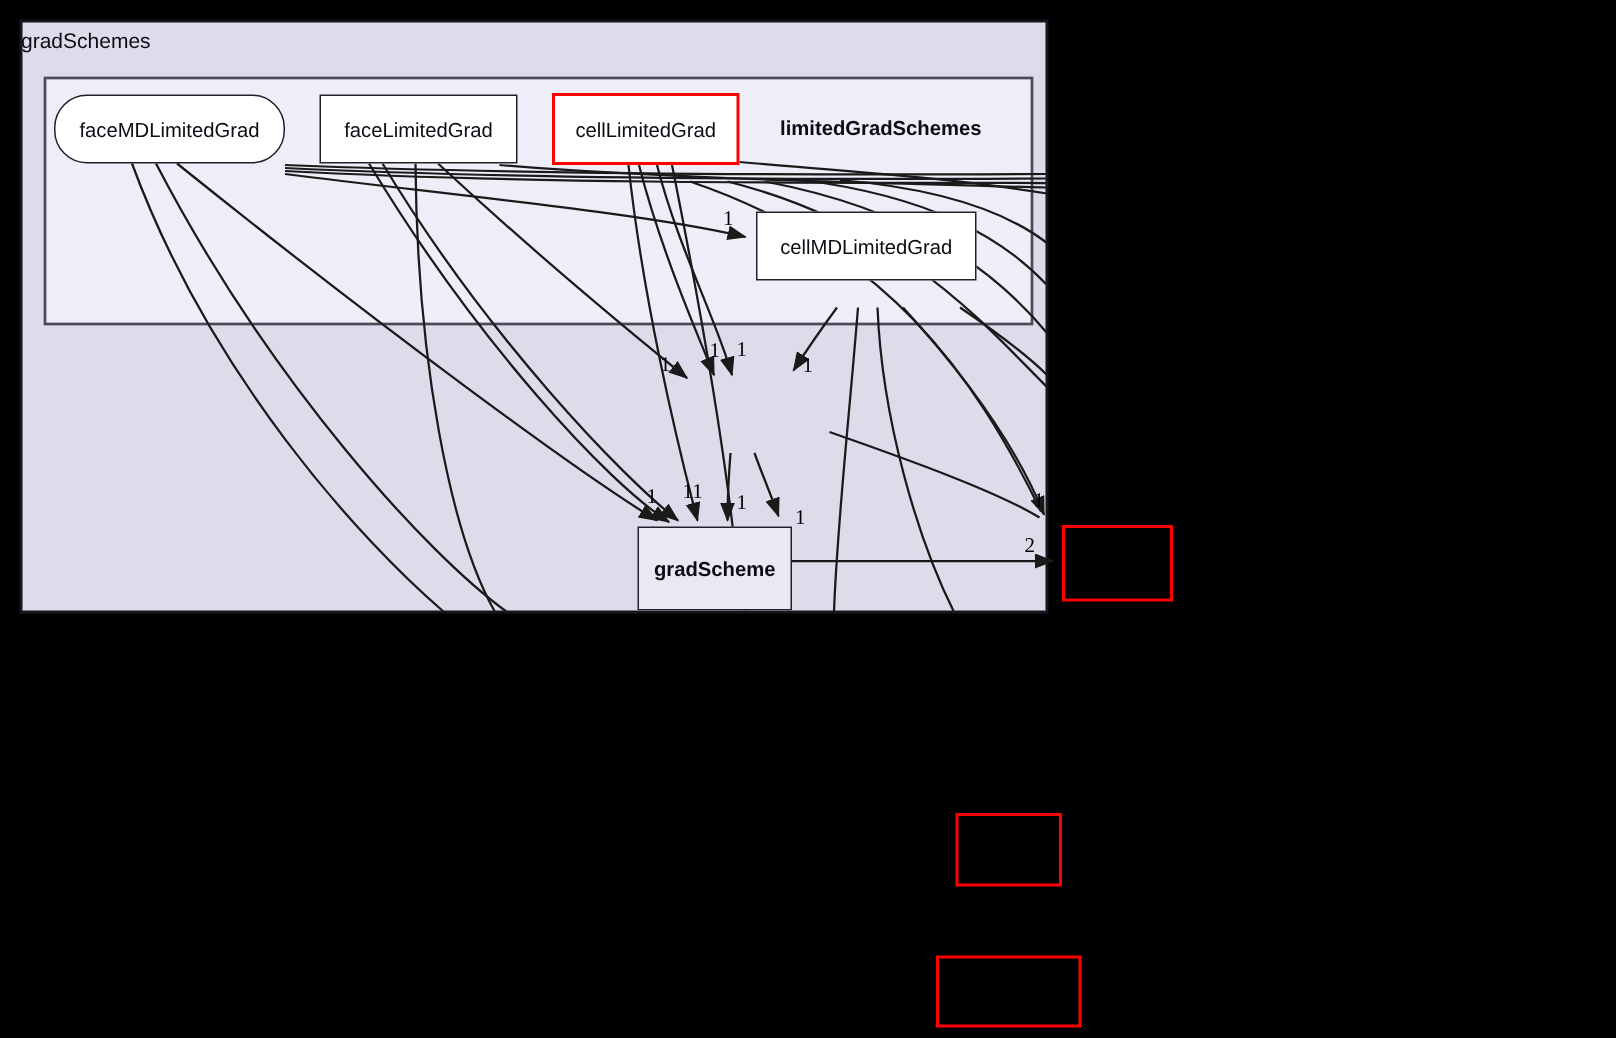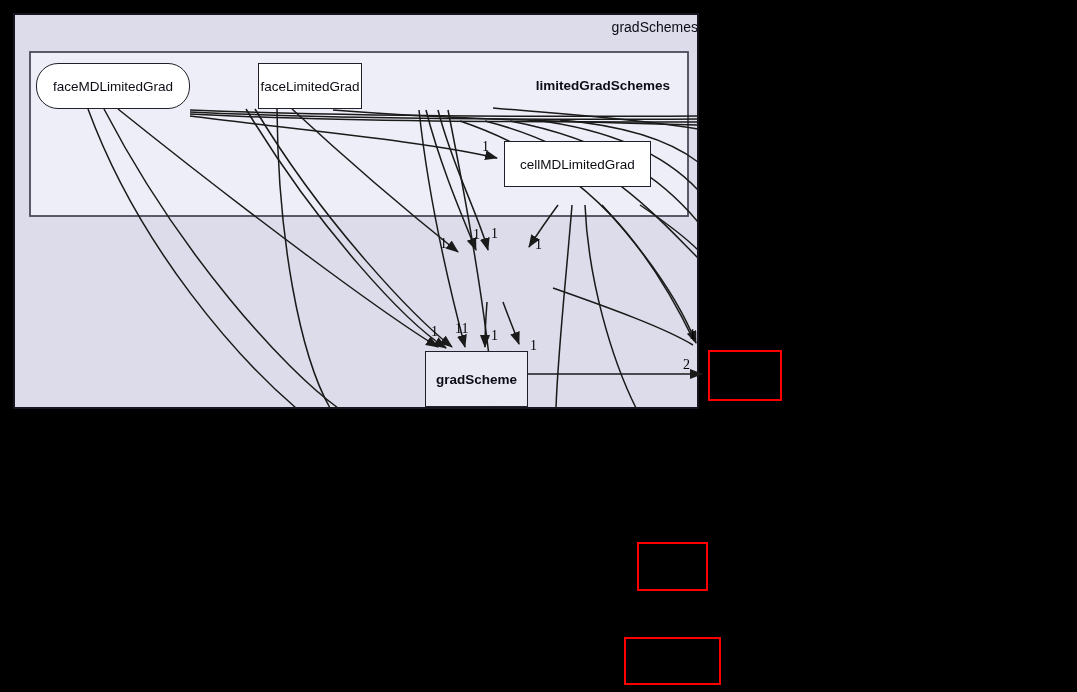--- a/index.html
+++ b/index.html
@@ -16,21 +16,21 @@
   .cluster-inner{fill:var(--inner-fill);stroke:var(--inner-border);stroke-width:1.8;}
   .edge{fill:none;stroke:var(--edge-color);stroke-width:1.5;}
   .arrowhead{fill:var(--edge-color);stroke:none;}
   .gnode{position:absolute;display:flex;align-items:center;justify-content:center;
          background:var(--node-fill);border:1.4px solid var(--node-border);
          font-size:13.5px;color:var(--text-color);box-sizing:border-box;cursor:pointer;}
   .gnode.outer{background:var(--outer-node-fill);}
   .gnode.red{border:2px solid var(--highlight-red);}
   .extnode{position:absolute;background:transparent;border:2px solid var(--highlight-red);
            box-sizing:border-box;cursor:pointer;}
-  .cluster-title{position:absolute;text-align:right;font-size:14px;color:var(--text-color);}
+  .cluster-title{position:absolute;text-align:left;font-size:14px;color:var(--text-color);}
   .ecount{position:absolute;font-family:"Liberation Serif","DejaVu Serif",serif;
           font-size:14px;color:#000;line-height:1;}
 </style>
 </head>
 <body>
 
 <div class="canvas">
 
   <svg class="edge-layer" width="1077" height="692" viewBox="0 0 1077 692">
     <defs>
@@ -82,21 +82,22 @@
     <path class="edge" d="M553,288 C610,308 665,328 693,345"></path>
 
     <path class="edge" marker-end="url(#ah)" d="M528,374 L702,374"></path>
     <path class="edge" d="M492,398 C494,402 496,405 497,408"></path>
   </svg>
 
   <div class="cluster-title" style="left:14px;top:19px;width:684px;">gradSchemes</div>
   <div class="cluster-title" style="left:520px;top:78px;width:150px;font-size:13.5px;font-weight:bold;">limitedGradSchemes</div>
 
   <div class="gnode" style="left:36px;top:63px;width:154px;height:46px;border-radius:22px;">faceMDLimitedGrad</div>
-  <div class="gnode" style="left:213px;top:63px;width:104px;height:46px;margin-left:45px;">faceLimitedGrad</div>
+  <div class="gnode" style="left:213px;top:63px;width:132px;height:46px;">faceLimitedGrad</div>
+  <div class="gnode red" style="left:368px;top:62px;width:125px;height:48px;">cellLimitedGrad</div>
   <div class="gnode" style="left:504px;top:141px;width:147px;height:46px;">cellMDLimitedGrad</div>
   <div class="gnode outer" style="left:425px;top:351px;width:103px;height:56px;font-weight:bold;">gradScheme</div>
 
   <div class="extnode" style="left:708px;top:350px;width:74px;height:51px;"></div>
   <div class="extnode" style="left:637px;top:542px;width:71px;height:49px;"></div>
   <div class="extnode" style="left:624px;top:637px;width:97px;height:48px;"></div>
 
   <div class="ecount" style="left:482px;top:140px;">1</div>
   <div class="ecount" style="left:440px;top:237px;">1</div>
   <div class="ecount" style="left:473px;top:228px;">1</div>

